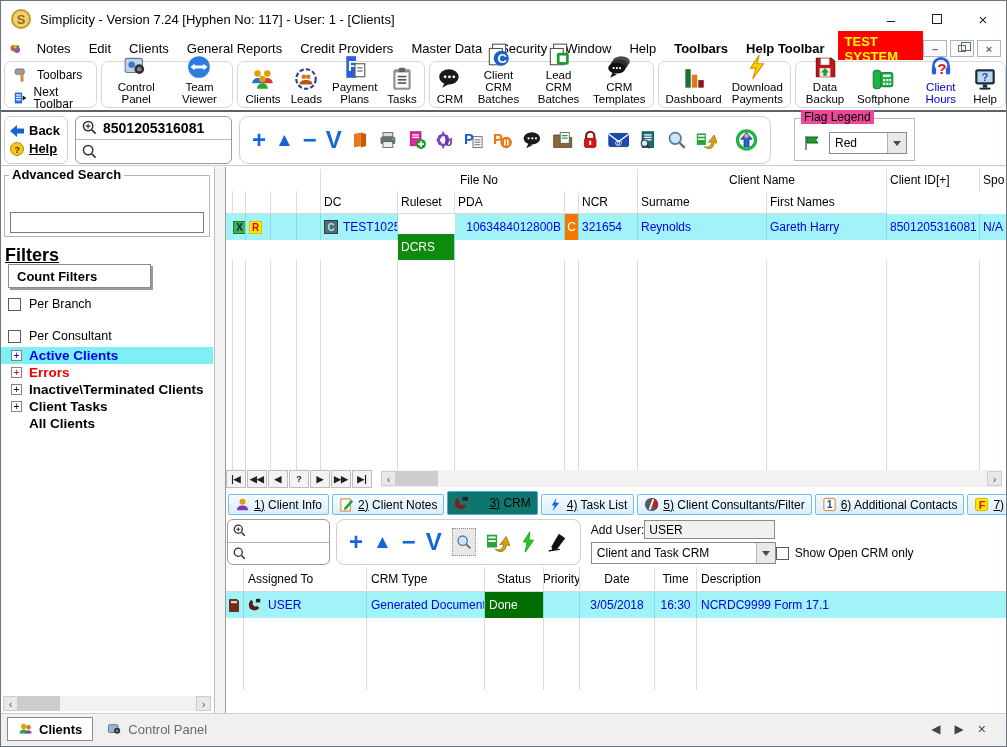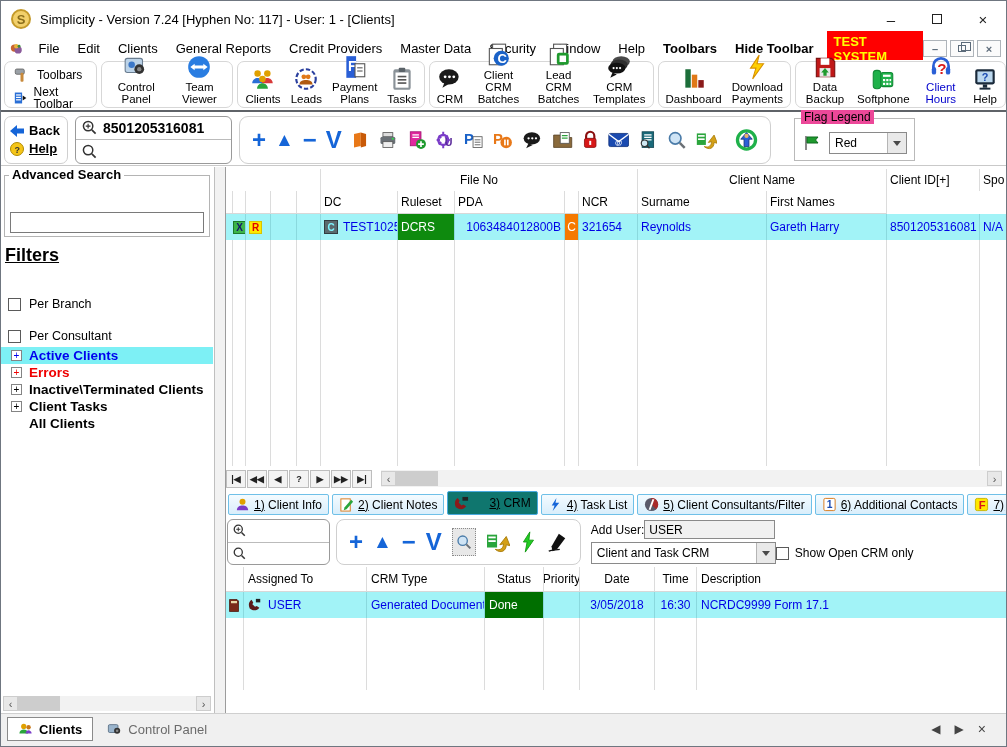--- a/index.html
+++ b/index.html
@@ -120,21 +120,21 @@
   .row-cols .mg-cell{height:23px;border-bottom:1px solid #d8d8d8;}
   .ghdr{justify-content:center;border-bottom:2px solid #aederf2 !important;
     border-bottom-color:#a5dcee;}
   .row-data .mg-cell{height:26px;background:#a2f3f7;color:#0000e6;border-right:1px solid #8ad9de;}
   .row-empty .mg-cell{height:226px;align-items:flex-start;}
   .badge{width:13px;height:13px;display:flex;align-items:center;justify-content:center;
     font-size:10px;font-weight:bold;flex:none;}
   .badge.x{background:#3cb44a;color:#15156e;border:1px solid #1d7c2a;}
   .badge.r{background:#ffe800;color:#e00000;border:1px solid #d8c400;}
   .badge.c{background:#5a6a6e;color:#7df5ff;border:1px solid #323c40;width:14px;height:14px;}
-  .cell-fill-green{background:#0e8a0e !important;color:#fff !important;}
+  .cell-fill-green{background:#0e8a0e !important;color:#fff !important;margin-top:20px;}
   .cell-fill-orange{background:#f57900 !important;color:#fff !important;
     justify-content:center;padding:0;}
   .right{justify-content:flex-end;}
 
   .recnav{position:absolute;left:0;top:302px;right:4px;height:19px;display:flex;
     align-items:center;gap:1px;}
   .rn-btn{min-width:20px;height:18px;background:#f3f3f3;border:1px solid #bdbdbd;color:#222;
     font-size:9px;display:flex;align-items:center;justify-content:center;padding:0 2px;
     font-weight:bold;}
   .rn-scroll{flex:1;height:17px;background:#f2f2f2;margin-left:8px;display:flex;align-items:center;}
@@ -200,31 +200,31 @@
     </div>
   </div>
 
   <div class="menubar">
     <svg class="menu-icon" viewBox="0 0 16 16">
       <circle cx="6" cy="7" r="4" fill="#c86432"></circle>
         <circle cx="10" cy="9" r="4" fill="#8a5a9a"></circle>
       <circle cx="8" cy="5" r="2.4" fill="#e8b43c"></circle>
         <circle cx="11" cy="5" r="1.6" fill="#3c8a3c"></circle>
     </svg>
-    <span class="menu-item">File</span>
+    <span class="menu-item">Notes</span>
     <span class="menu-item">Edit</span>
     <span class="menu-item">Clients</span>
     <span class="menu-item">General Reports</span>
     <span class="menu-item">Credit Providers</span>
     <span class="menu-item">Master Data</span>
     <span class="menu-item">Security</span>
     <span class="menu-item">Window</span>
     <span class="menu-item">Help</span>
     <span class="menu-item bold">Toolbars</span>
-    <span class="menu-item bold">Hide Toolbar</span>
+    <span class="menu-item bold">Help Toolbar</span>
     <span class="test-system">TEST SYSTEM</span>
     <div class="mdi-controls">
       <div class="mdi-btn">–</div>
       <div class="mdi-btn">
           <span class="r1"></span>
         </div>
       <div class="mdi-btn">×</div>
     </div>
   </div>
 
@@ -556,20 +556,21 @@
     </div>
   </div>
 
   <div class="sidebar">
     <div class="groupbox">
       <span class="gb-label">Advanced Search</span>
       <input class="gb-input" style="">
     </div>
 
     <div class="filters-h">Filters</div>
+    <div class="count-btn">Count Filters</div>
     <div class="cbx-row" style="top:130px;">
       <span class="cbx"></span>
       <span>Per Branch</span>
     </div>
     <div class="cbx-row" style="top:162px;">
       <span class="cbx"></span>
       <span>Per Consultant</span>
     </div>
 
     <div class="tree">

